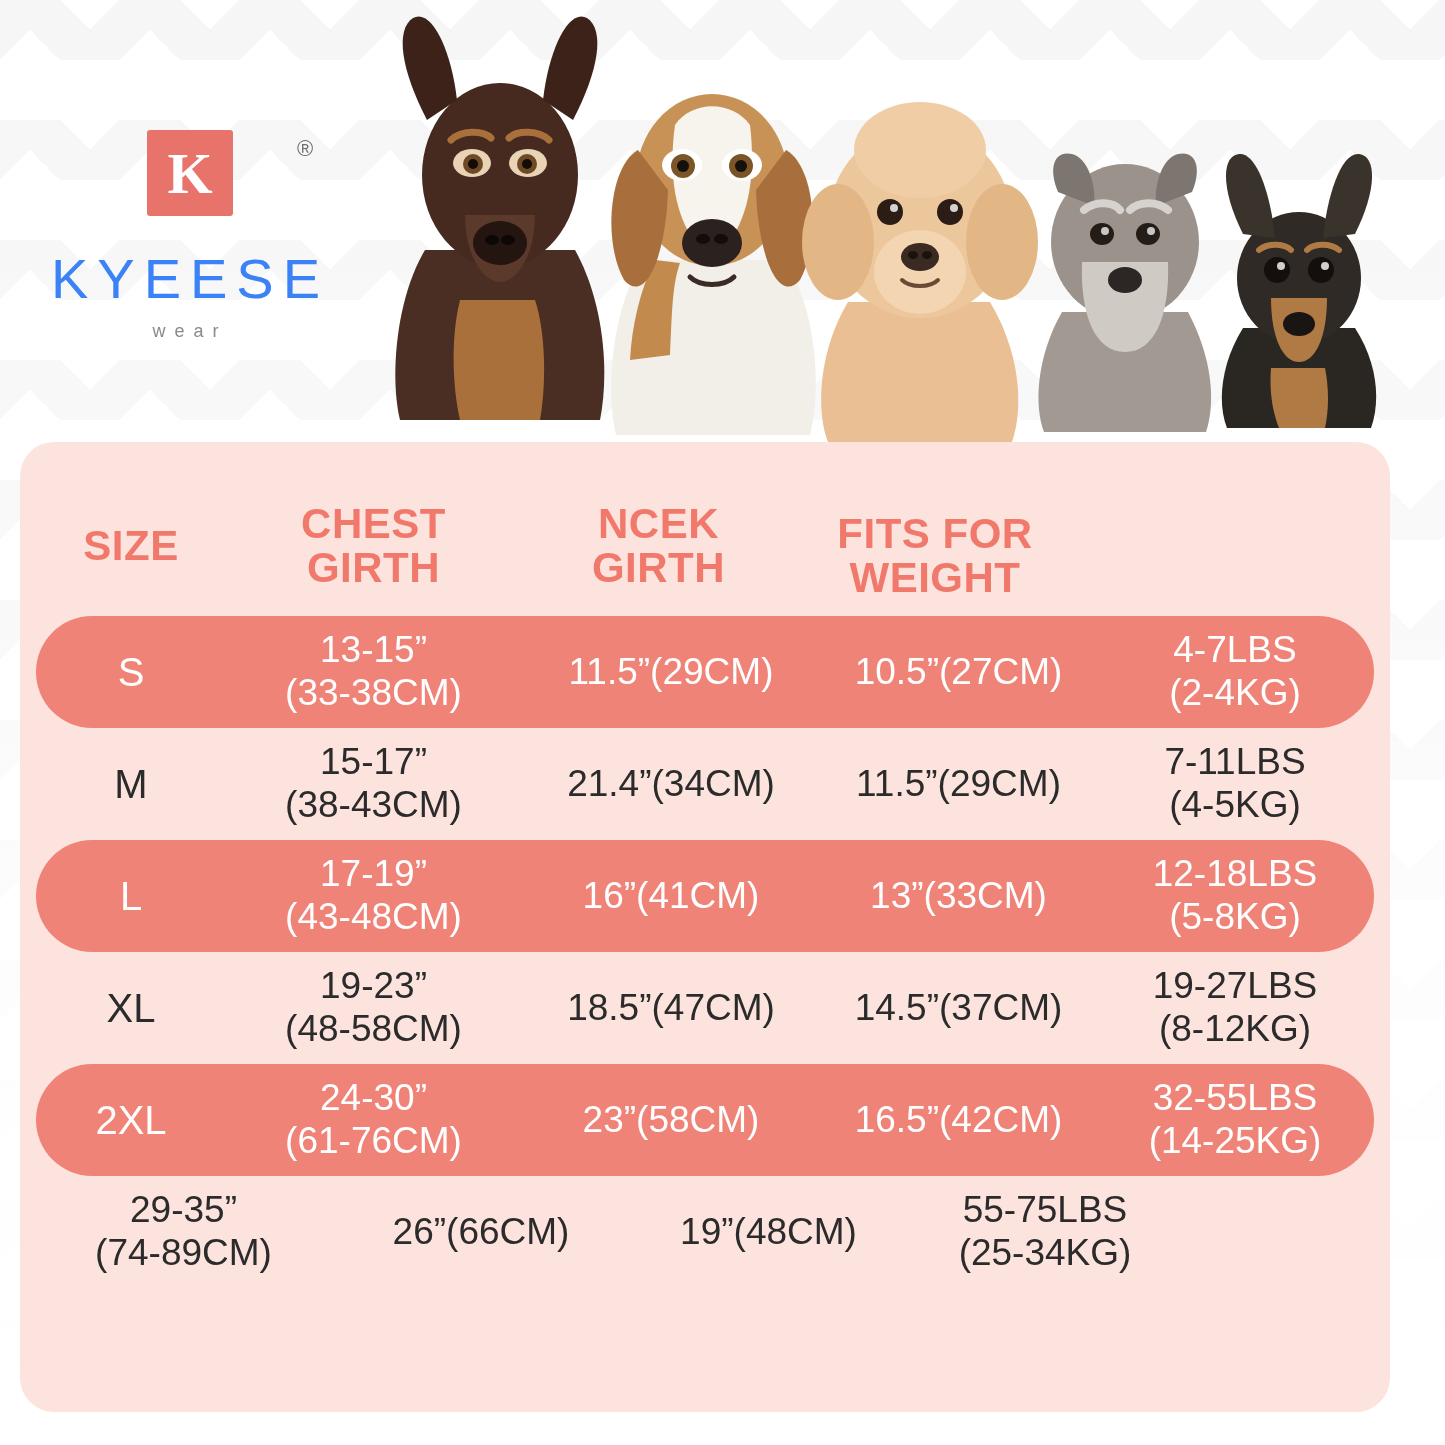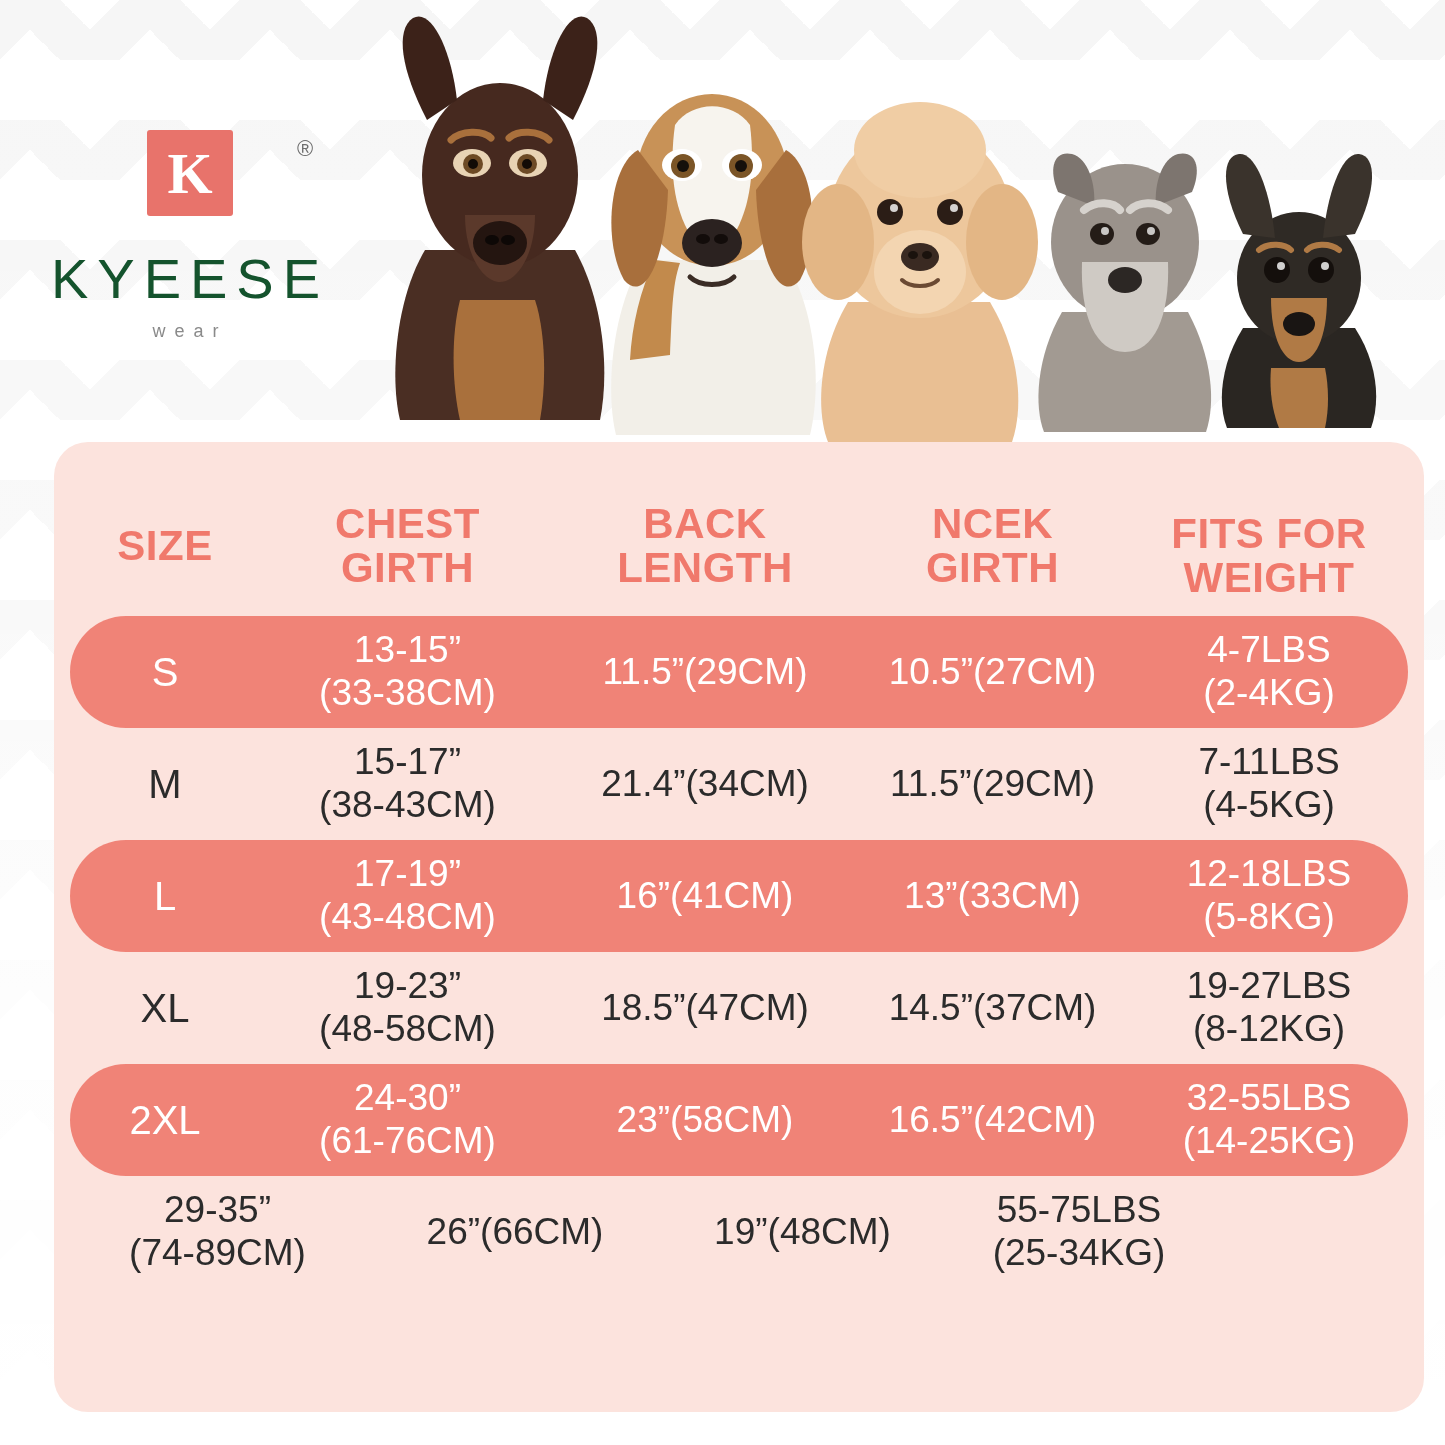--- a/index.html
+++ b/index.html
@@ -78,21 +78,21 @@
     position: absolute;
     left: 150px;
     top: 6px;
     font-size: 22px;
     color: #6e6e6e;
   }
   .brand-name {
     margin-top: 26px;
     font-size: 56px;
     letter-spacing: 9px;
-    color: #14532d;
+    color: #3b82f6;
     font-family: "Liberation Sans", sans-serif;
     font-weight: 400;
   }
   .brand-sub {
     margin-top: 10px;
     font-size: 18px;
     letter-spacing: 9px;
     color: #8a8a8a;
   }
 
@@ -106,21 +106,21 @@
   }
   .dog {
     position: absolute;
     bottom: 0;
   }
   .dog svg { display: block; }
 
   
   .card {
     position: absolute;
-    left: 54px;
+    left: 20px;
     top: 442px;
     width: 1370px;
     height: 970px;
     background: #fce3dd;
     border-radius: 34px;
     box-sizing: border-box;
     padding: 34px 16px 14px 16px;
   }
 
   .row {
@@ -292,22 +292,20 @@
     </div>
 
   </div>
 
   <div class="card">
 
     <div class="row header">
       <div class="cell c-size hdr-text">SIZE</div>
       <div class="cell c-chest hdr-text" style="white-space:pre-line;">CHEST
 GIRTH</div>
-      <div class="cell c-back hdr-text" style="white-space:pre-line;">BACK
-LENGTH</div>
       <div class="cell c-neck hdr-text" style="white-space:pre-line;">NCEK
 GIRTH</div>
       <div class="cell c-fits hdr-text" style="white-space:pre-line;margin-top:20px;">FITS FOR
 WEIGHT</div>
     </div>
 
     <div class="row striped">
       <div class="cell c-size cell-size">S</div>
       <div class="cell c-chest cell-val">13-15”
 (33-38CM)</div>

